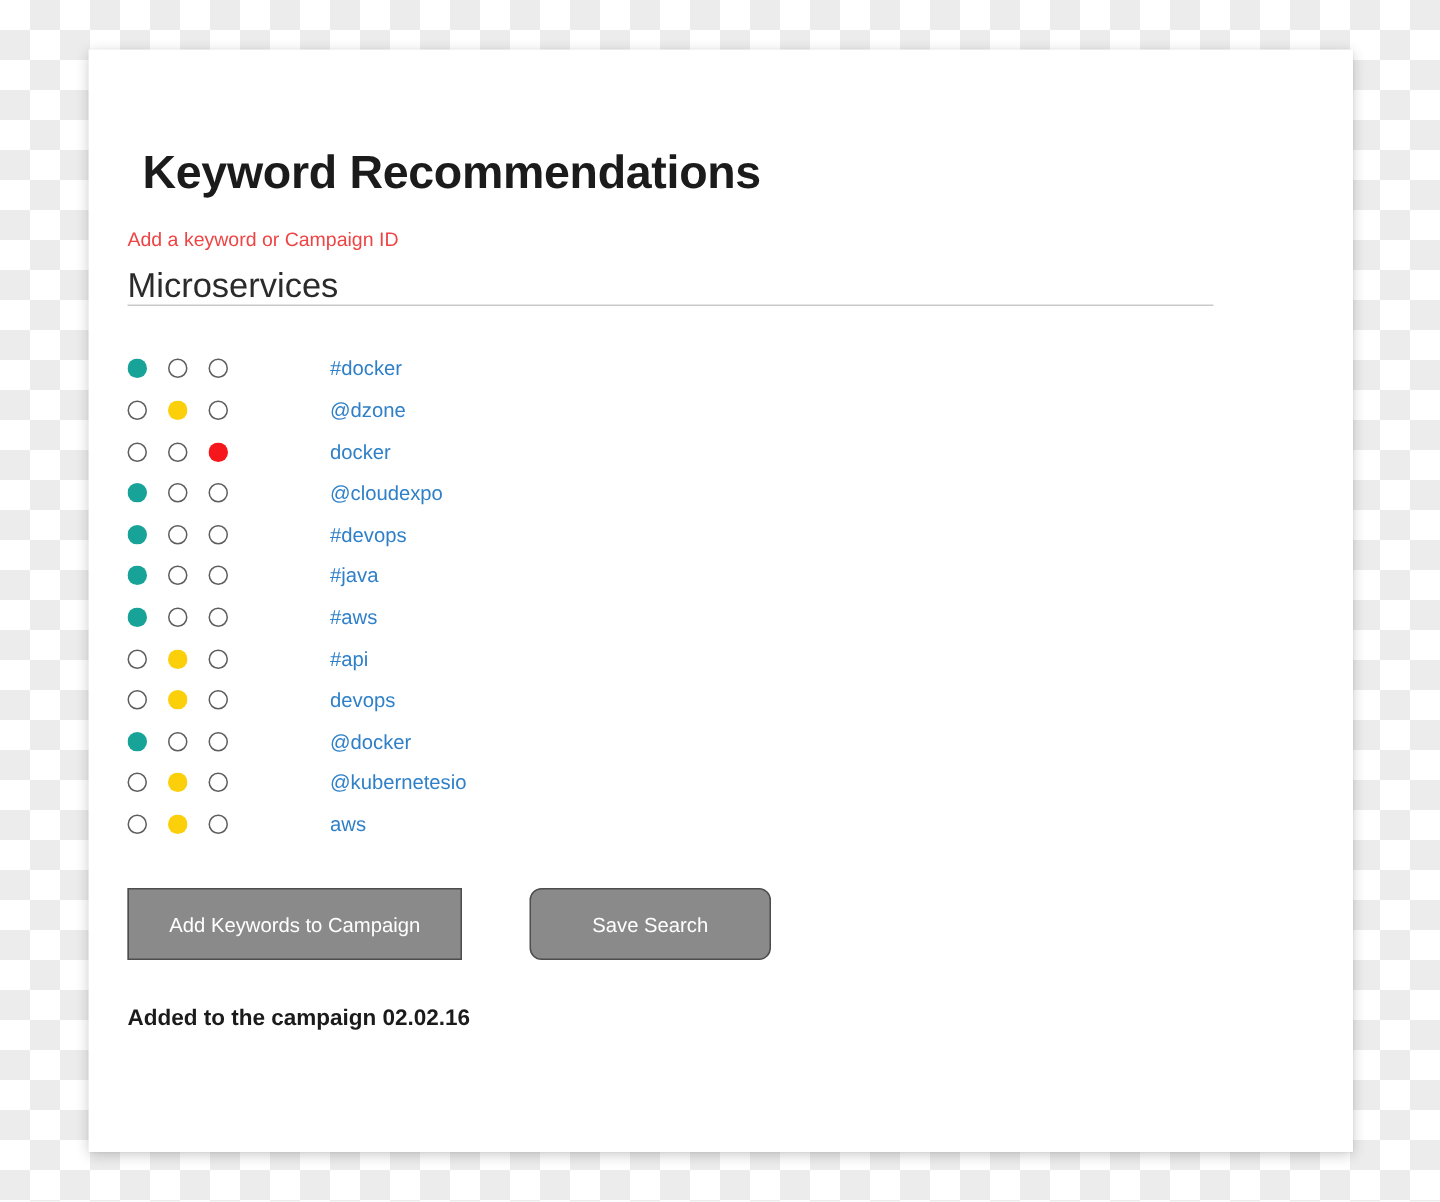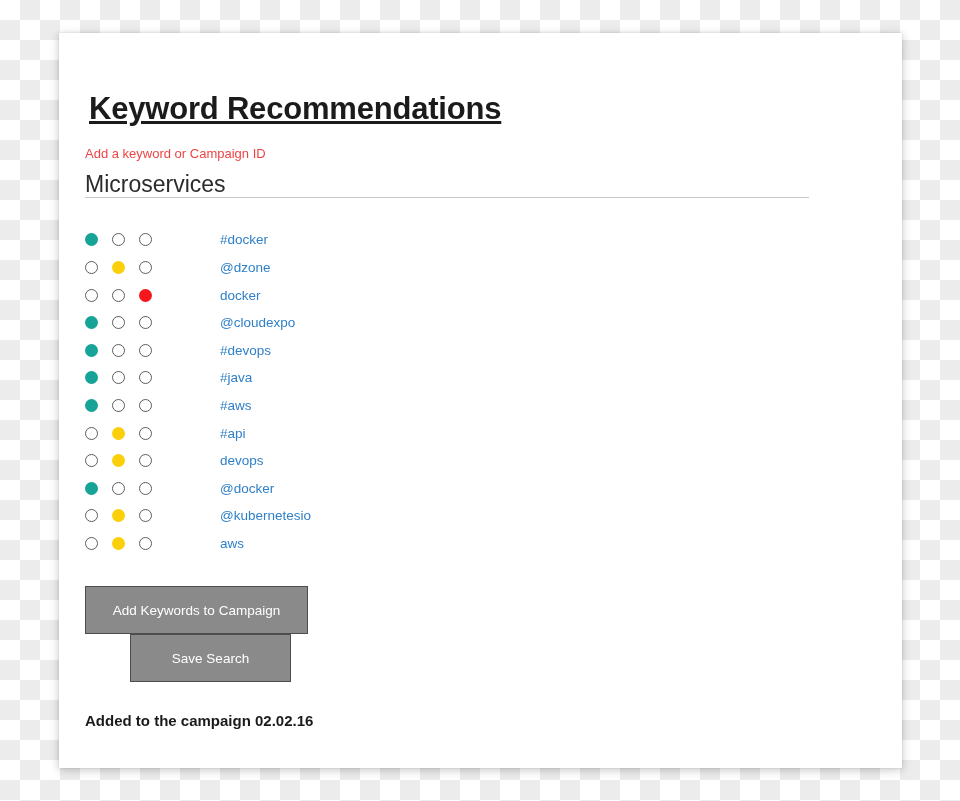--- a/index.html
+++ b/index.html
@@ -30,27 +30,26 @@
   }
 
   .card-inner {
     position: absolute;
     left: 26px;
     top: 55px;
     right: 26px;
   }
 
   .page-title {
-    margin: 4px;
+    margin: 10px;
     font-size: 31px;
     font-weight: bold;
     color: #1b1b1b;
     letter-spacing: -0.2px;
     line-height: 1.1;
-    text-decoration: underline;
   }
 
   .field-block {
     margin-top: 20px;
     width: 724px;
   }
 
   .field-label {
     font-size: 13px;
     color: #ef4444;
@@ -105,21 +104,20 @@
     font-size: 13.5px;
     color: #2f80c8;
     margin-left: 14px;
     white-space: nowrap;
   }
 
   .button-row {
     margin-top: 29px;
     display: flex;
     align-items: flex-start;
-    flex-direction: column;
   }
 
   .btn {
     background: #8a8a8a;
     border: 1px solid #4d4d4d;
     color: #ffffff;
     font-size: 13.5px;
     font-family: "Liberation Sans", sans-serif;
     height: 48px;
     box-sizing: border-box;
@@ -128,20 +126,21 @@
     align-items: center;
     justify-content: center;
     padding: 0 10px;
   }
   .btn-primary {
     width: 223px;
   }
   .btn-secondary {
     width: 161px;
     margin-left: 45px;
+    border-radius: 8px;
   }
 
   .status-text {
     margin-top: 30px;
     font-size: 15px;
     font-weight: bold;
     color: #1b1b1b;
   }
 </style>
 </head>

